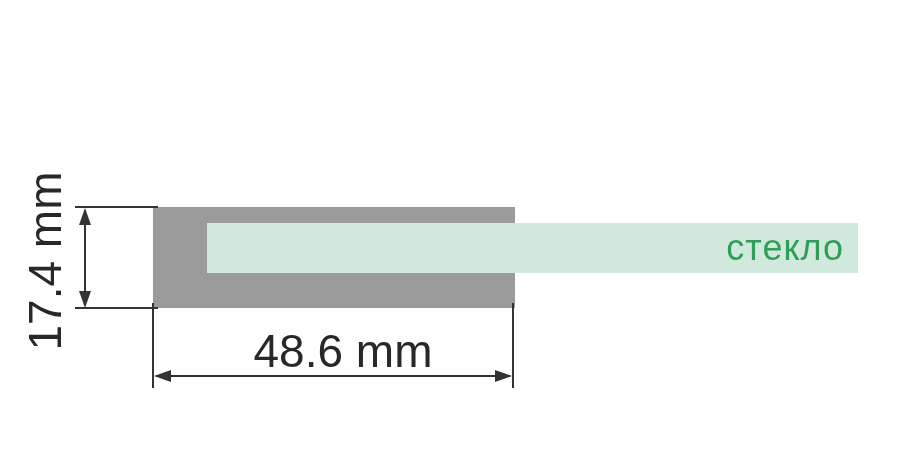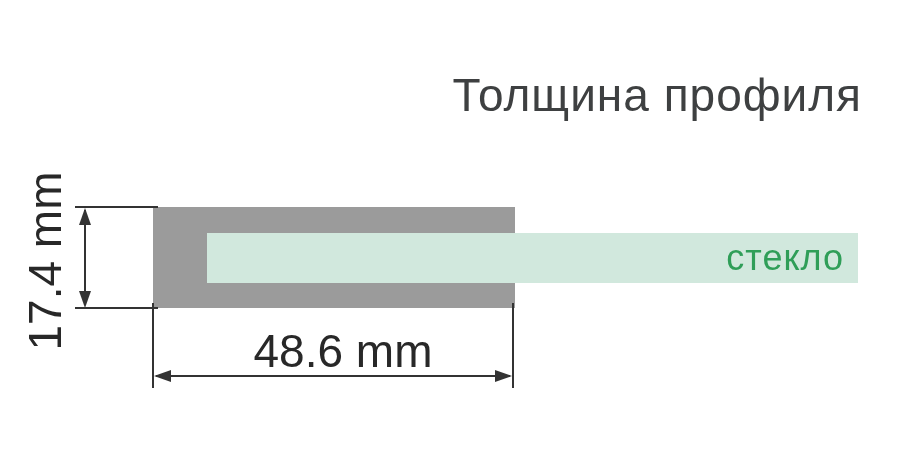--- a/index.html
+++ b/index.html
@@ -34,21 +34,21 @@
     top: 207px;
     width: 362px;
     height: 101px;
     background: #9b9b9b;
   }
 
   
   .glass-panel {
     position: absolute;
     left: 207px;
-    top: 233px;
+    top: 223px;
     width: 651px;
     height: 50px;
     background: #d1e8dd;
     display: flex;
     align-items: center;
     justify-content: flex-end;
     padding-right: 14px;
     box-sizing: border-box;
   }
   .glass-label {
@@ -123,21 +123,20 @@
     width: 220px;
     height: 48px;
     line-height: 48px;
   }
 </style>
 </head>
 <body>
 
 <div class="canvas">
 
-  <div class="title">Толщина профиля</div>
 
   <div class="profile-body"></div>
 
   <div class="glass-panel">
     <span class="glass-label">стекло</span>
   </div>
 
   <div class="dim-line ext-top"></div>
   <div class="dim-line ext-bottom"></div>
   <div class="dim-line vdim-line"></div>

